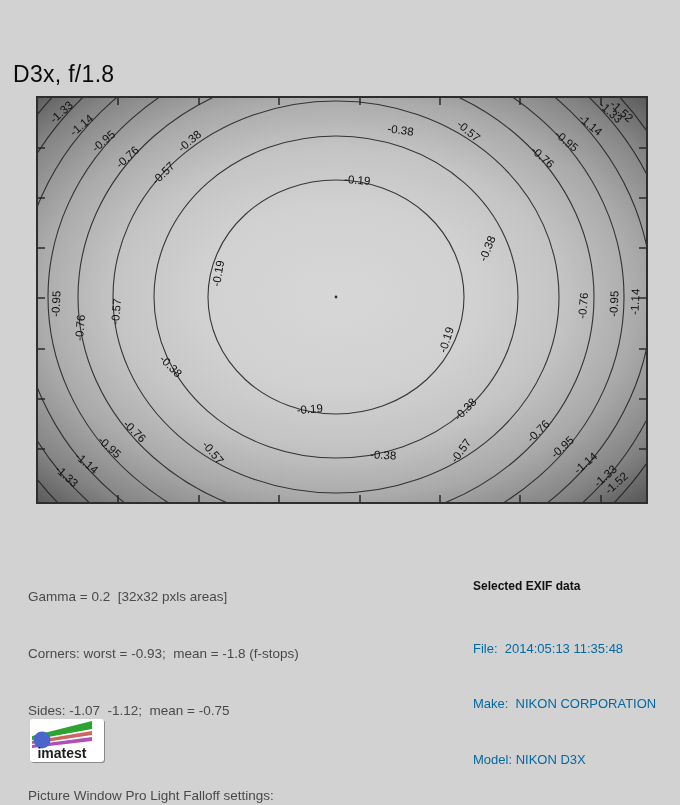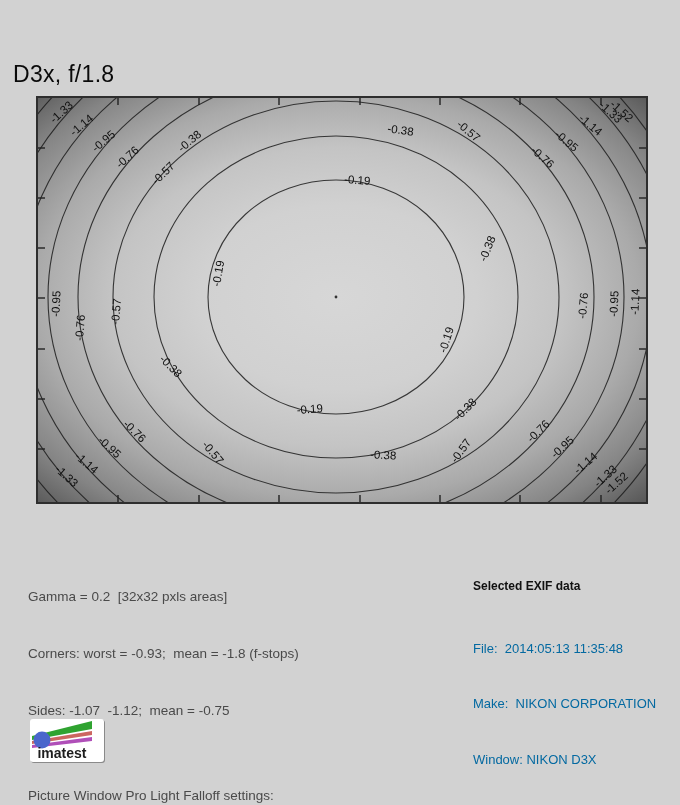--- a/index.html
+++ b/index.html
@@ -143,21 +143,21 @@
   <div>Corners: worst = -0.93;  mean = -1.8 (f-stops)</div>
   <div>Sides: -1.07  -1.12;  mean = -0.75</div>
   <div class="gap">Picture Window Pro Light Falloff settings:</div>
   
 </div>
 
 <div class="abs" id="exif-block">
   <div id="exif-header">Selected EXIF data</div>
   <div class="exif-row">File:  2014:05:13 11:35:48</div>
   <div class="exif-row">Make:  NIKON CORPORATION</div>
-  <div class="exif-row">Window: NIKON D3X</div>
+  <div class="exif-row">Model: NIKON D3X</div>
   
   
   
   
   
   
   
   
 </div>
 

